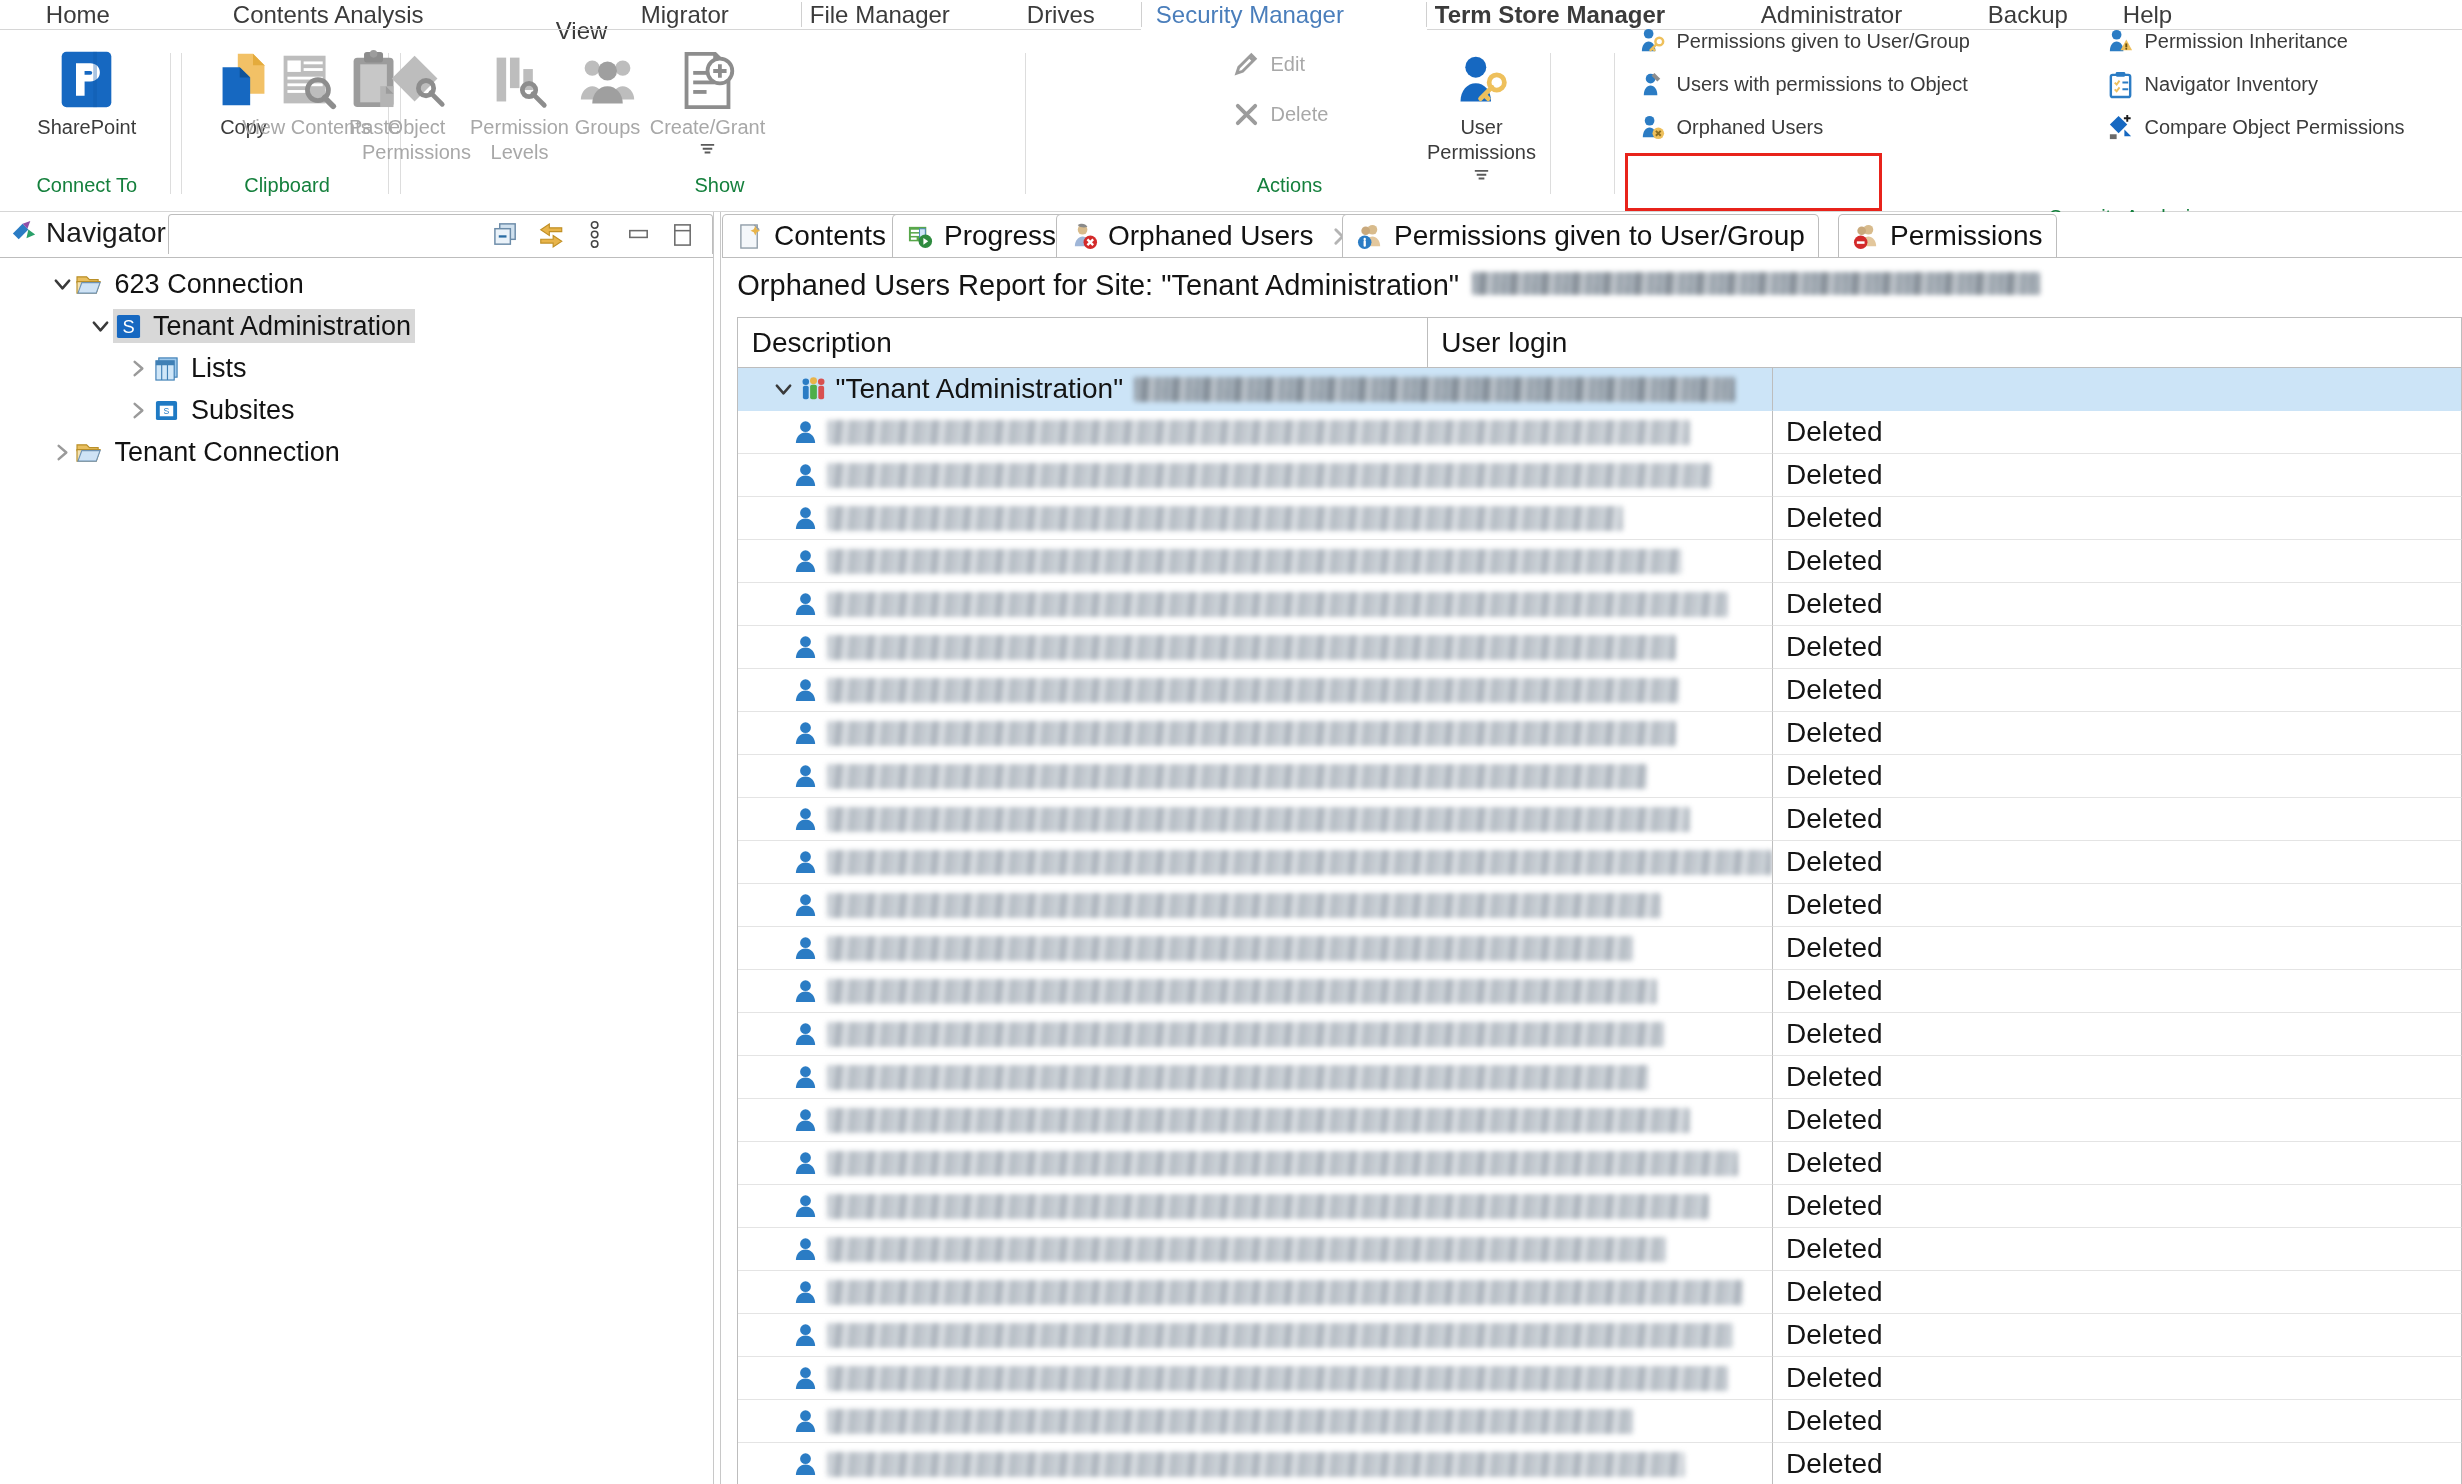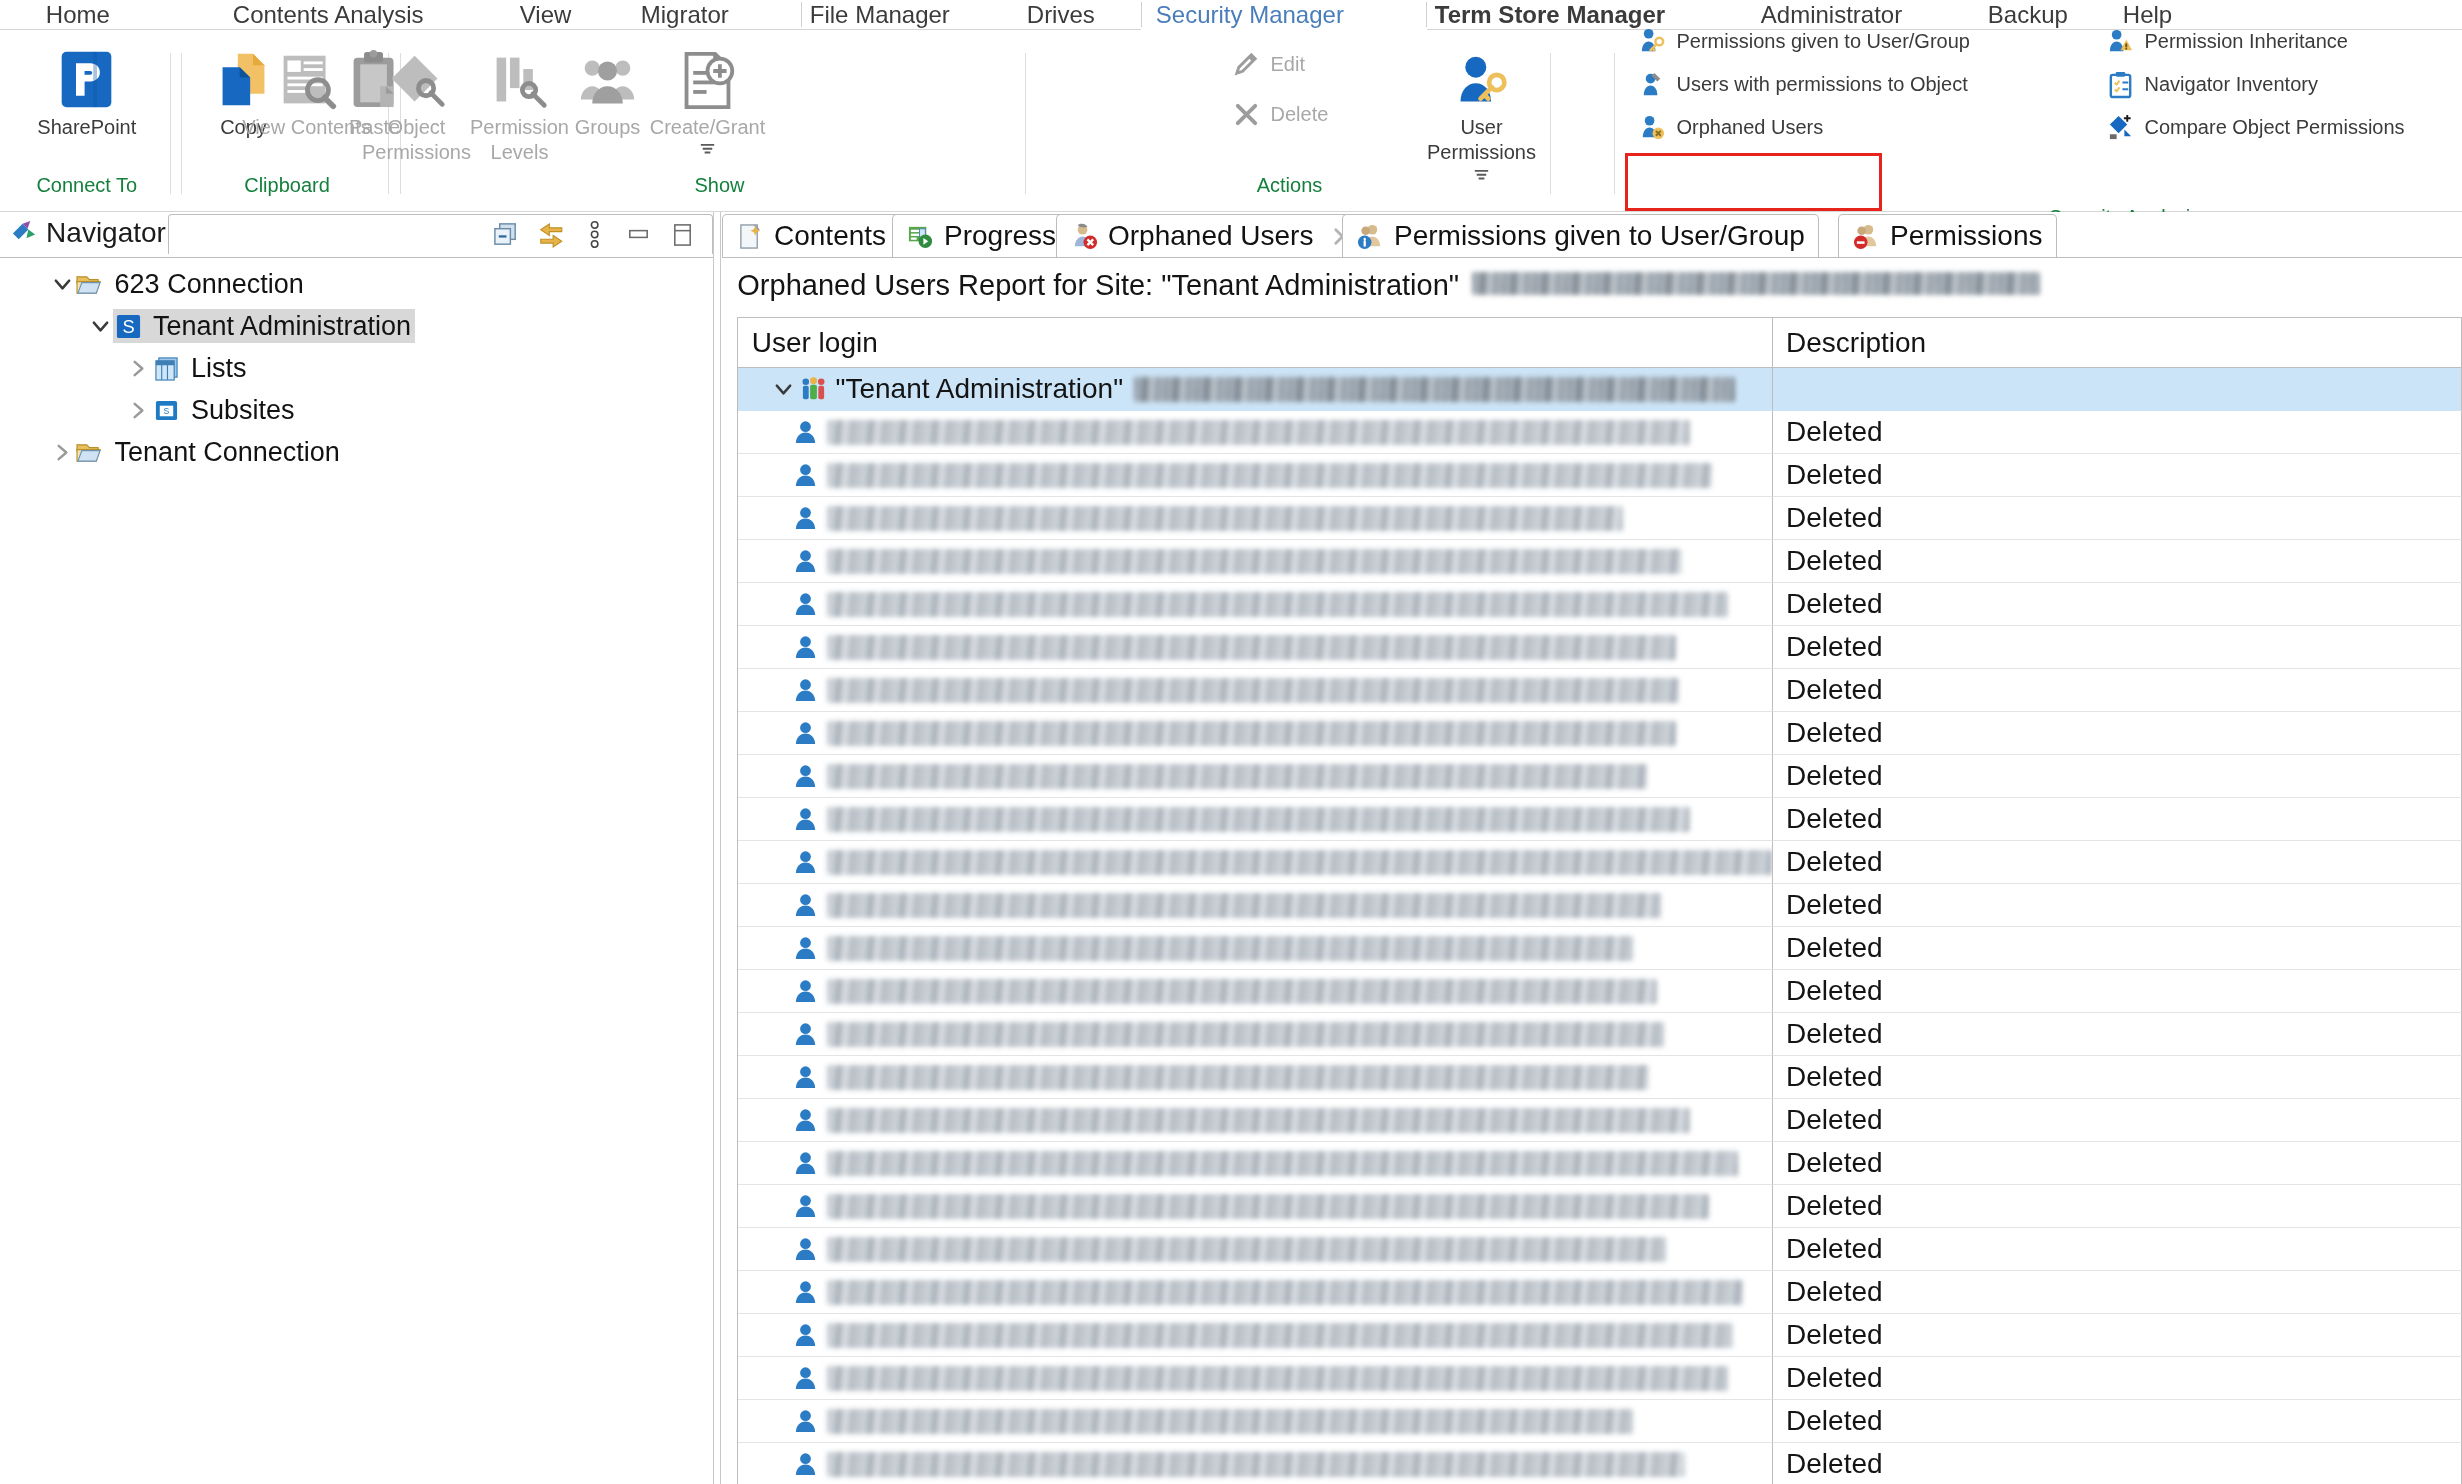--- a/index.html
+++ b/index.html
@@ -187,21 +187,21 @@
   svg { display: block; }
 </style>
 </head>
 <body>
 
 <div id="ribbon">
 
   <div id="ribbon-tabs">
     <div class="rb-tab" style="left:  42px;">Home</div>
     <div class="rb-tab" style="left: 229px;">Contents Analysis</div>
-    <div class="rb-tab" style="left: 516px;">View</div>
+    <div class="rb-tab" style="left: 552px; margin-top: 16px;">View</div>
     <div class="rb-tab" style="left: 637px;">Migrator</div>
     <div class="rb-tab-sep" style="left: 801px;"></div>
     <div class="rb-tab" style="left: 806px;">File Manager</div>
     <div class="rb-tab" style="left:1023px;">Drives</div>
     <div class="rb-tab-sep" style="left:1141px;"></div>
     <div class="rb-tab active" style="left:1152px;">Security Manager</div>
     <div class="rb-tab-sep" style="left:1426px;"></div>
     <div class="rb-tab" style="left:1431px;font-weight:bold;">Term Store Manager</div>
     <div class="rb-tab" style="left:1757px;">Administrator</div>
     <div class="rb-tab" style="left:1984px;">Backup</div>
@@ -648,22 +648,22 @@
     <div id="tabstrip-hr"></div>
   </div>
 
   <div id="report-title">
     <span>Orphaned Users Report for Site: "Tenant Administration"</span>
     <span class="redacted dark" style="width:568px; height:23px;"></span>
   </div>
 
   <div id="grid">
     <div id="grid-head">
+      <div class="gh c2">Description</div>
       <div class="gh c1">User login</div>
-      <div class="gh c2">Description</div>
     </div>
     <div id="grid-body">
         <div class="grow root">
           <div class="gc1">
             <span class="rindent" style="flex:0 0 21px"></span>
             <span class="twisty">
               <svg width="21" height="21" viewBox="0 0 22 22">
                 <path d="M4 7l7 8 7-8" fill="none" stroke="#3a3a3a" stroke-width="2.6" stroke-linecap="round" stroke-linejoin="round"></path>
               </svg>
             </span>

